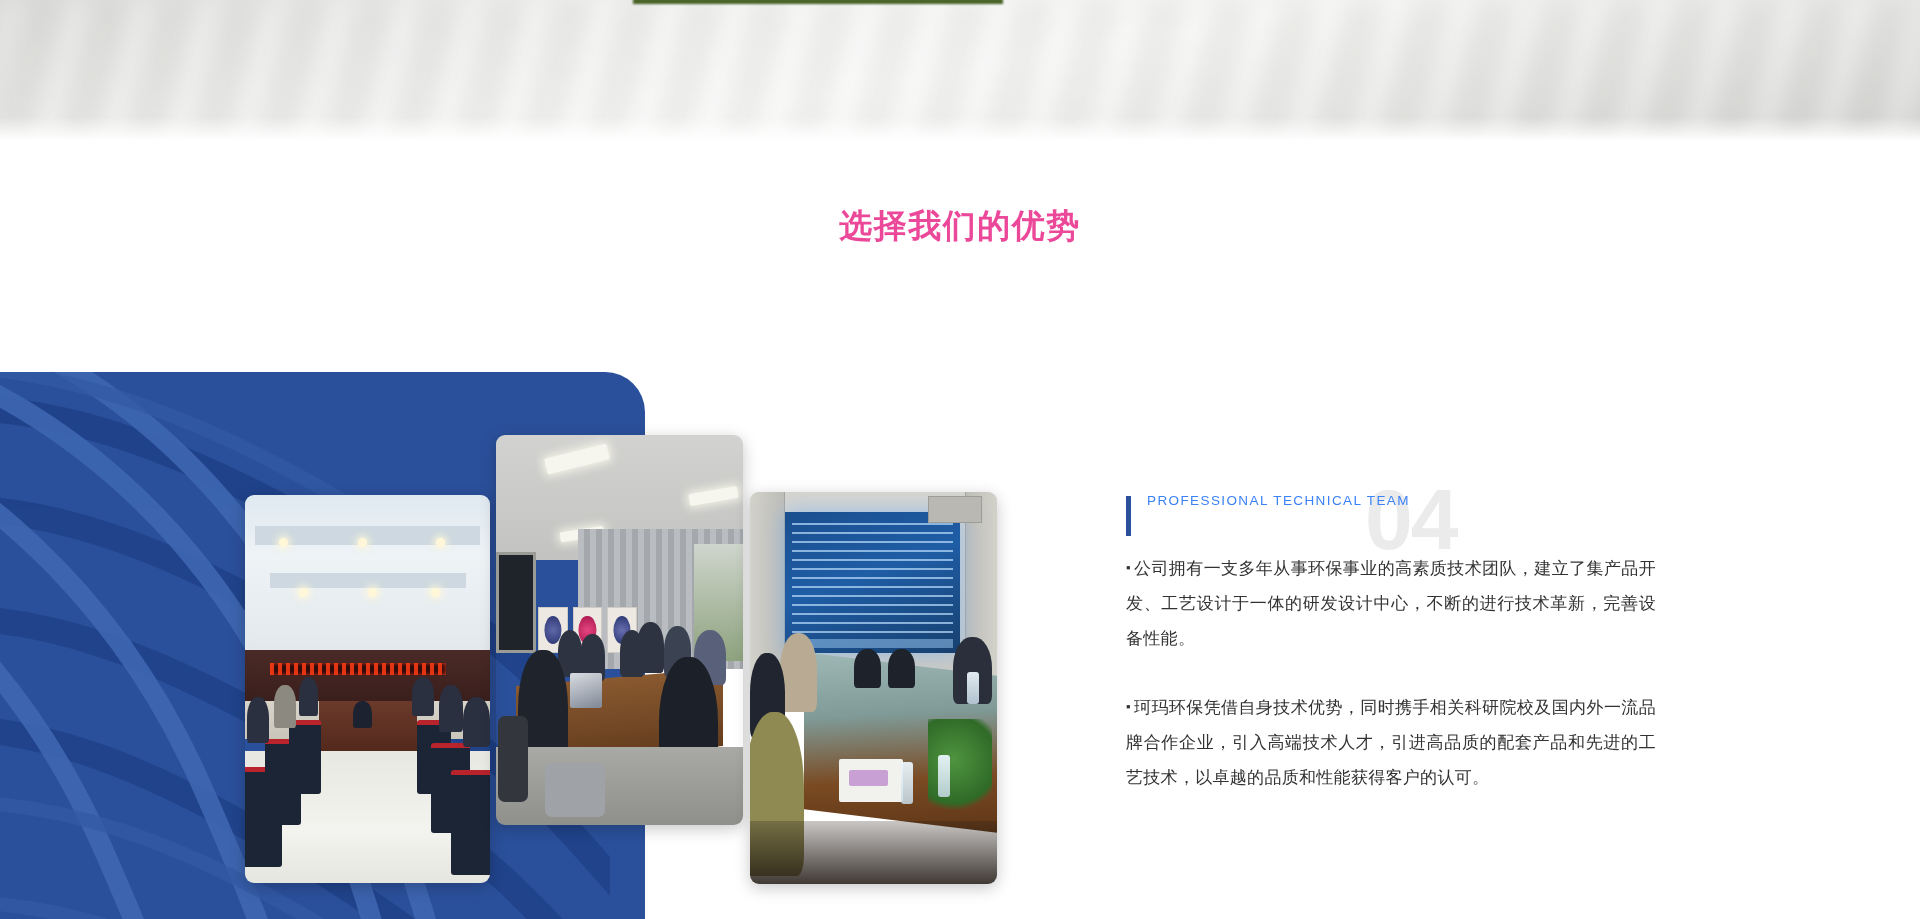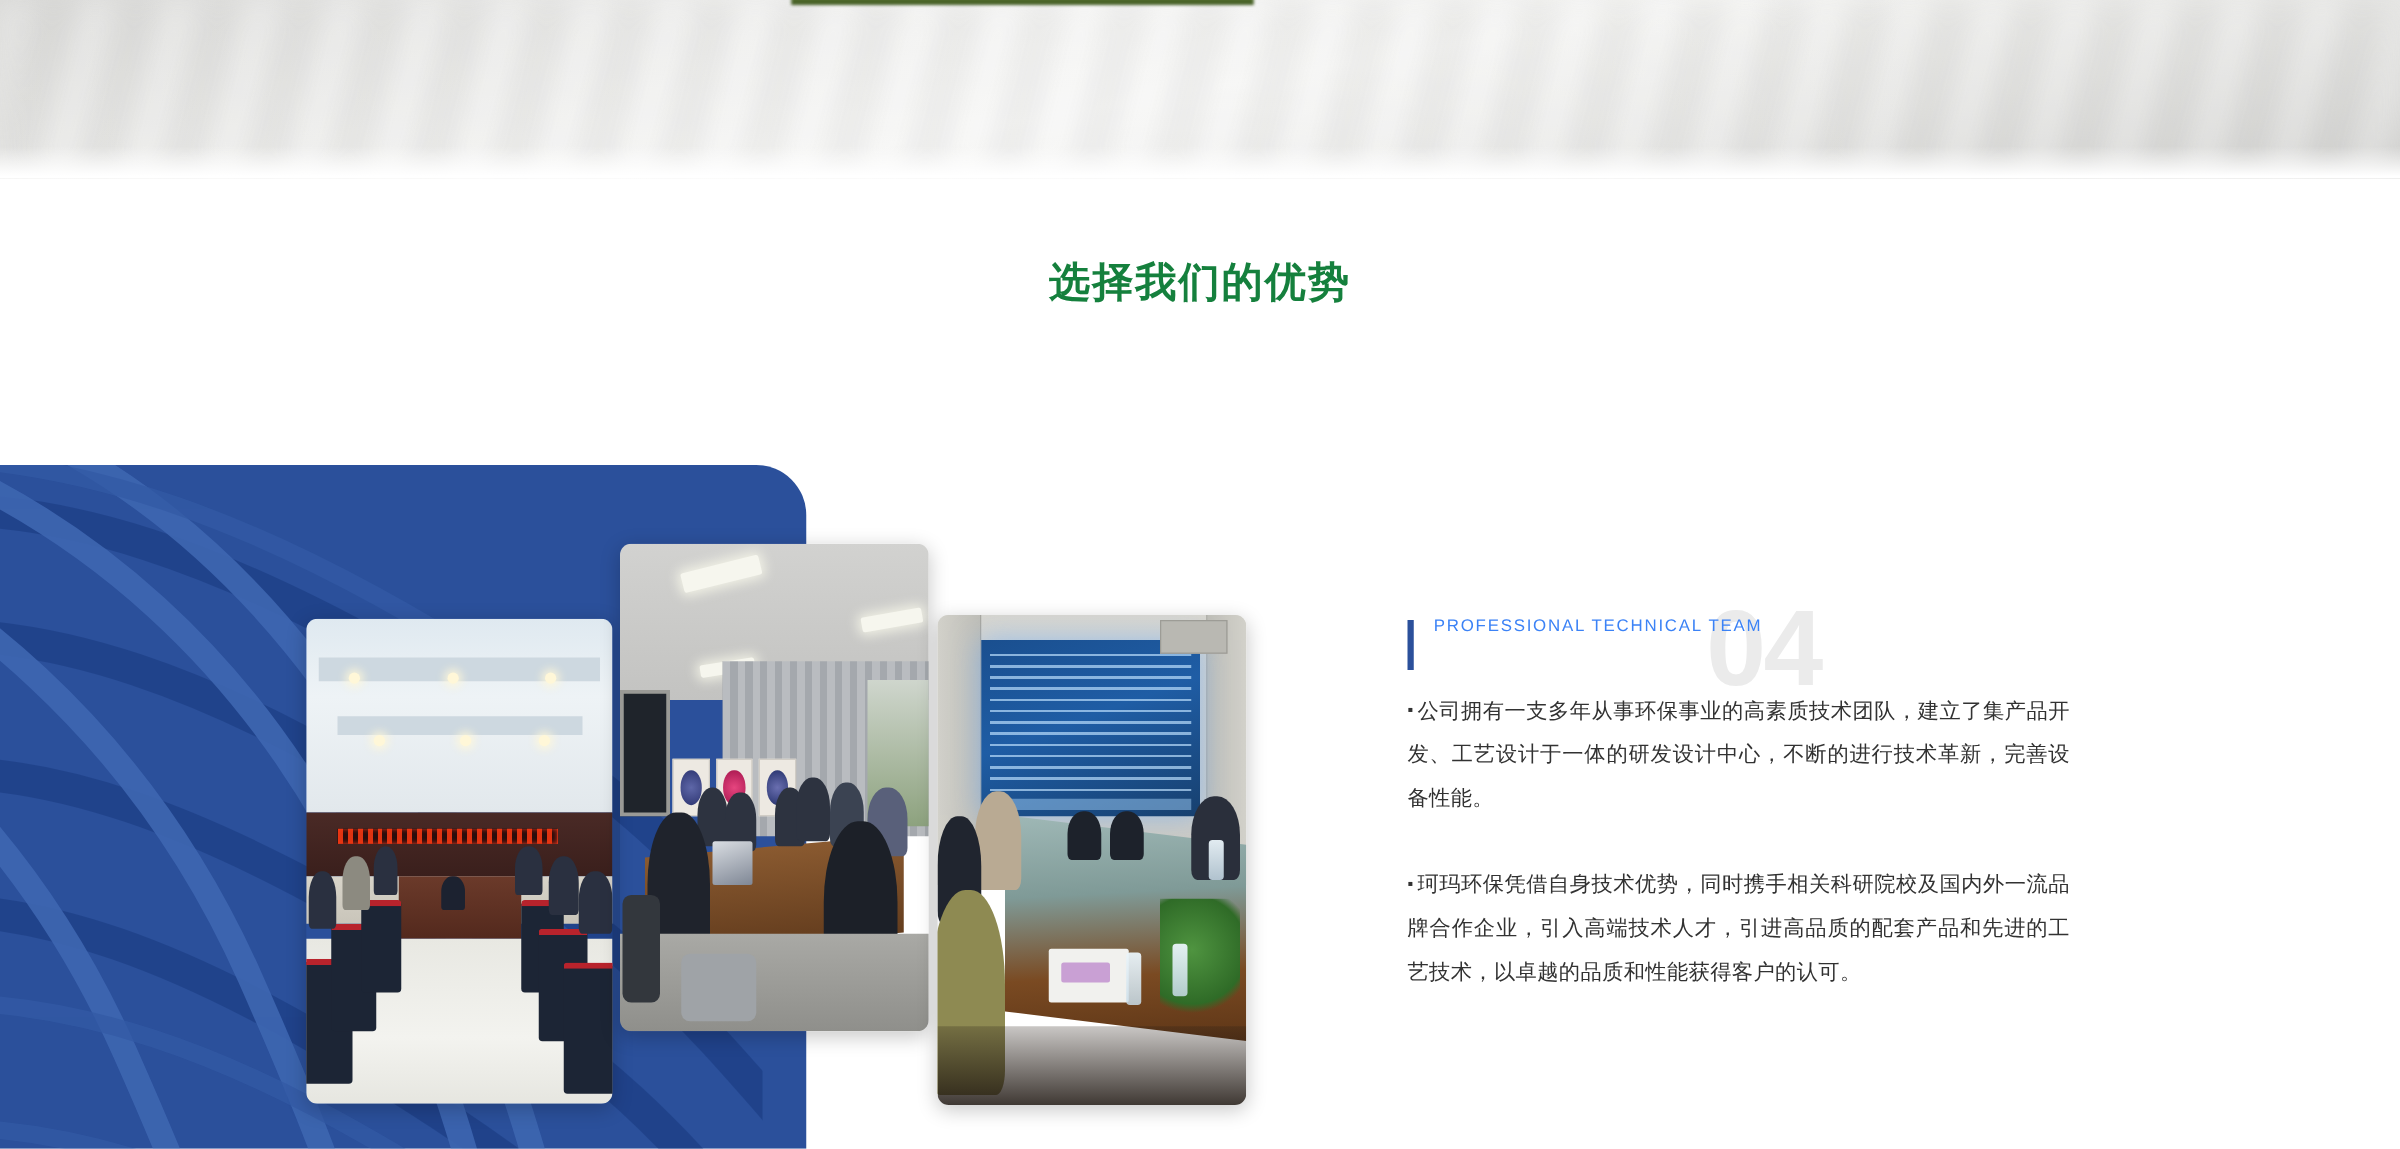--- a/index.html
+++ b/index.html
@@ -33,21 +33,21 @@
     filter:blur(1.2px);
   }
   .hero-strip .hero-fade-bottom {
     position:absolute; left:0; bottom:0; width:1920px; height:26px;
     background:linear-gradient(180deg, rgba(255,255,255,0), #ffffff 92%);
   }
 
   
   .section-head { position:absolute; left:0; top:205px; width:1920px; text-align:center; }
   .section-title {
-    font-size:33px; font-weight:700; color:#15803d; letter-spacing:1.5px; line-height:1.25;
+    font-size:33px; font-weight:700; color:#ec4899; letter-spacing:1.5px; line-height:1.25;
   }
   .section-sub {
     margin-top:13px; font-size:20px; color:#7a7a7a; letter-spacing:1.6px; font-weight:400;
   }
 
   
   .blue-panel {
     position:absolute; left:0; top:372px; width:645px; height:547px;
     background:#2b509b;
     border-top-right-radius:40px;

